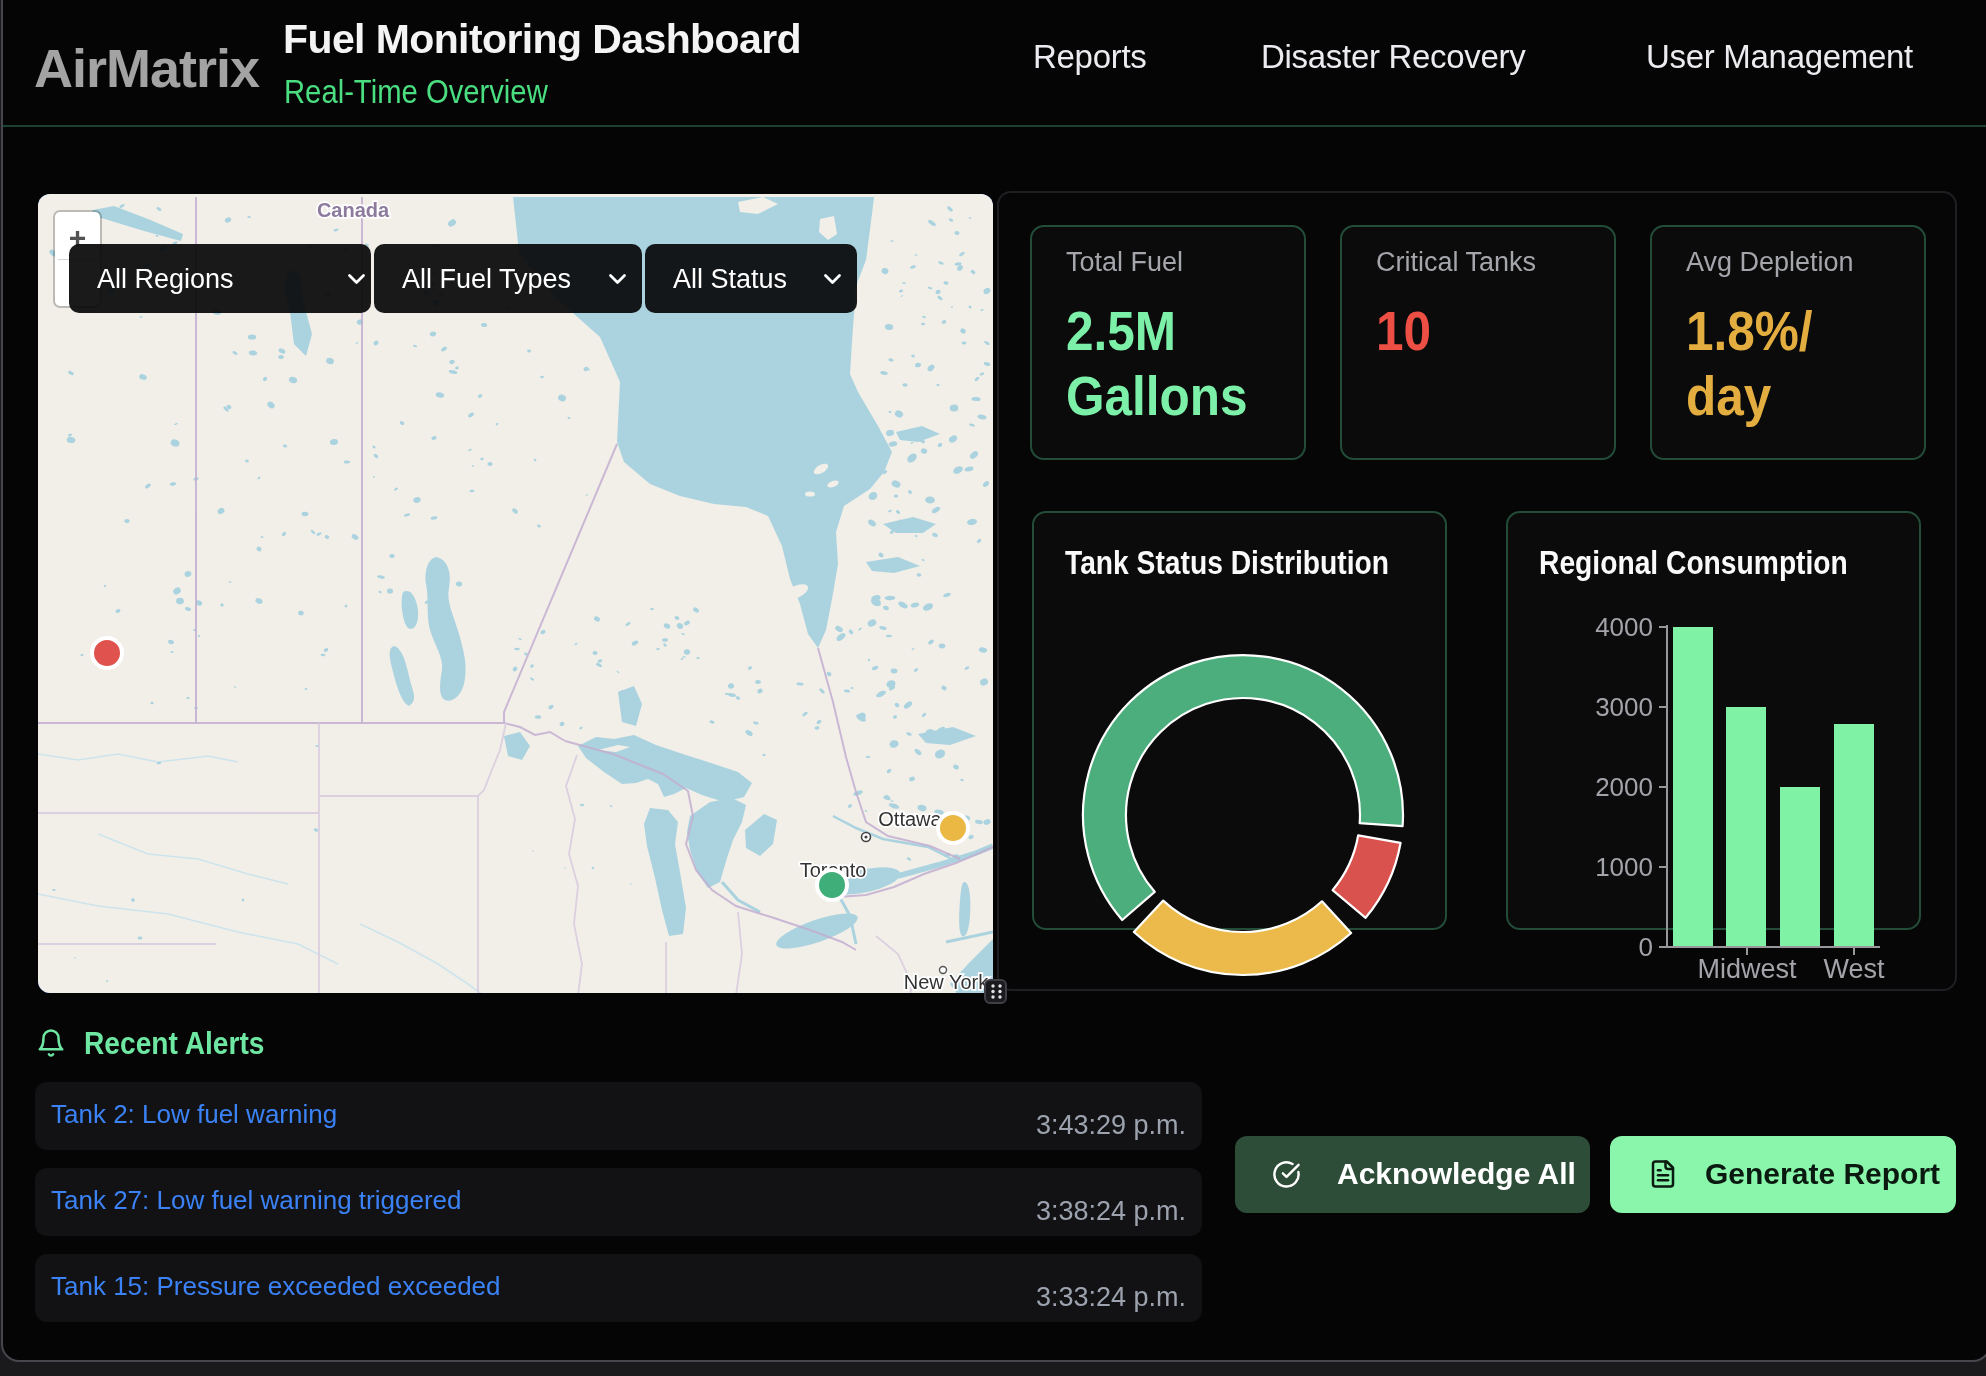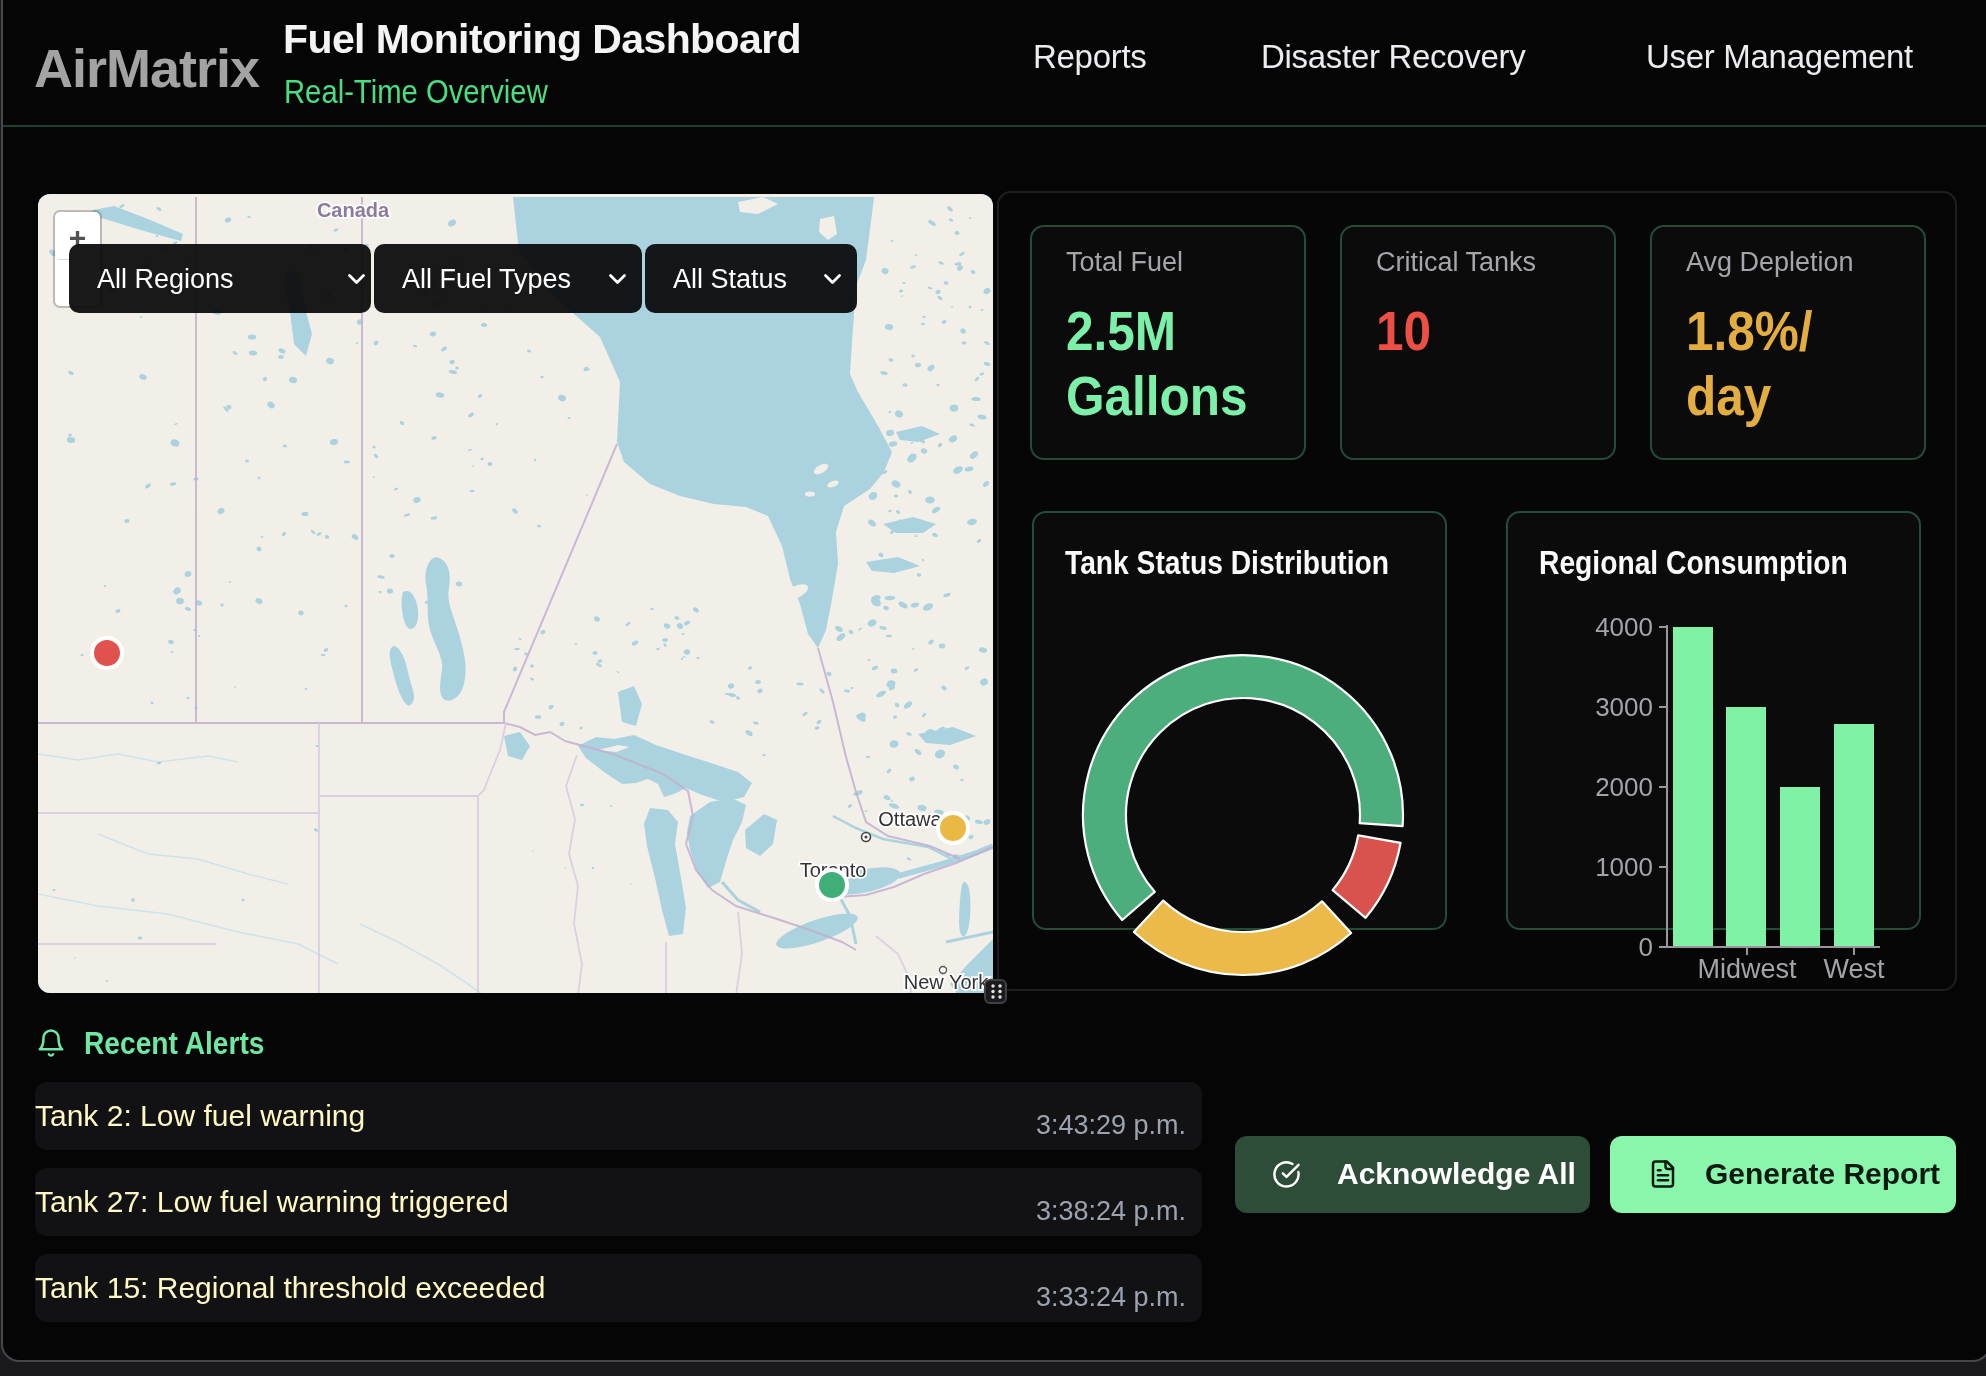--- a/index.html
+++ b/index.html
@@ -28,21 +28,21 @@
   border:2px solid #1f1f23; border-radius:14px; background:#060607; }
 .scard { position:absolute; width:276px; height:235px; background:#0a0b0a;
   border:2px solid #234c39; border-radius:14px; }
 .scard .lbl { position:absolute; left:34px; top:20px; font-size:27px; font-weight:500; color:#a5a5ac; }
 .scard .val { position:absolute; left:34px; top:72px; font-size:55px; font-weight:bold; line-height:65px; transform:scaleX(0.90); transform-origin:left top; }
 .ccard { position:absolute; width:415px; height:419px; background:#0a0b0a;
   border:2px solid #234c39; border-radius:14px; top:511px; }
 .ccard .ttl { position:absolute; left:31px; top:30px; font-size:34px; font-weight:bold; color:#fafafa; transform:scaleX(0.83); transform-origin:left top; white-space:nowrap;}
 .bellhead { position:absolute; left:84px; top:1025px; font-size:32px; font-weight:bold; color:#6ee7a2; transform:scaleX(0.88); transform-origin:left top; }
 .arow { position:absolute; left:35px; width:1167px; height:68px; background:#121214; border-radius:12px; }
-.arow .t { position:absolute; left:0; top:17px; font-size:30px; color:#fef9c3; }
+.arow .t { position:absolute; left:16px; top:17px; font-size:26px; color:#3b82f6; }
 .arow .tm { position:absolute; right:16px; top:28px; font-size:27px; color:#9ca3af; }
 .btn { position:absolute; top:1136px; height:77px; border-radius:12px; font-weight:bold; font-size:30px; }
 .dots { position:absolute; left:984px; top:979px; width:23px; height:25px; background:#1b1b1e;
   border:2px solid #3f3f46; border-radius:6px; }
 </style>
 </head>
 <body>
 <div class="app"></div>
 <div class="hdrline"></div>
 <div class="logo">AirMatrix</div>
@@ -572,21 +572,21 @@
 
 <div class="arow" style="top:1082px;">
     <div class="t">Tank 2: Low fuel warning</div>
     <div class="tm">3:43:29 p.m.</div>
   </div>
 <div class="arow" style="top:1168px;">
     <div class="t">Tank 27: Low fuel warning triggered</div>
     <div class="tm">3:38:24 p.m.</div>
   </div>
 <div class="arow" style="top:1254px;">
-    <div class="t">Tank 15: Regional threshold exceeded</div>
+    <div class="t">Tank 15: Pressure exceeded exceeded</div>
     <div class="tm">3:33:24 p.m.</div>
   </div>
 
 <div class="btn" style="left:1235px; width:355px; background:#2d4d38; color:#fff;">
   <svg class="abs" style="left:37px; top:24px;" width="29" height="29" viewBox="0 0 24 24" fill="none" stroke="#fff" stroke-width="2" stroke-linecap="round" stroke-linejoin="round">
       <path d="M21.8 10A10 10 0 1 1 17 3.3"></path>
       <path d="M9 11l3 3L22 4"></path>
     </svg>
   <span class="abs" style="left:102px; top:21px;">Acknowledge All</span>
 </div>

